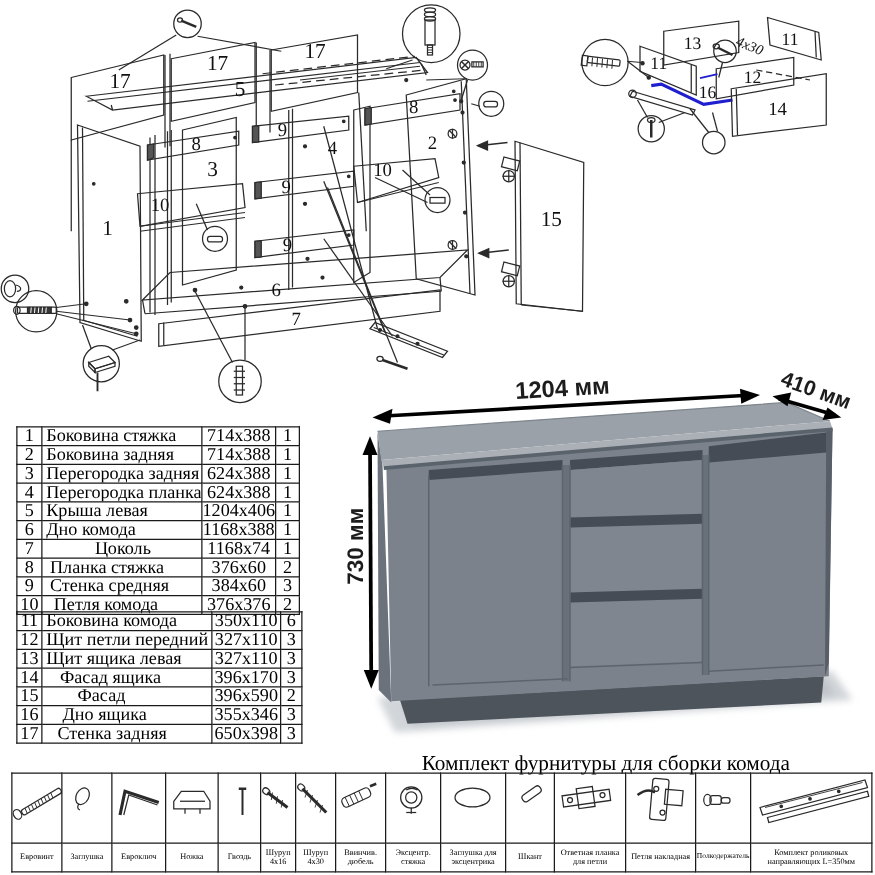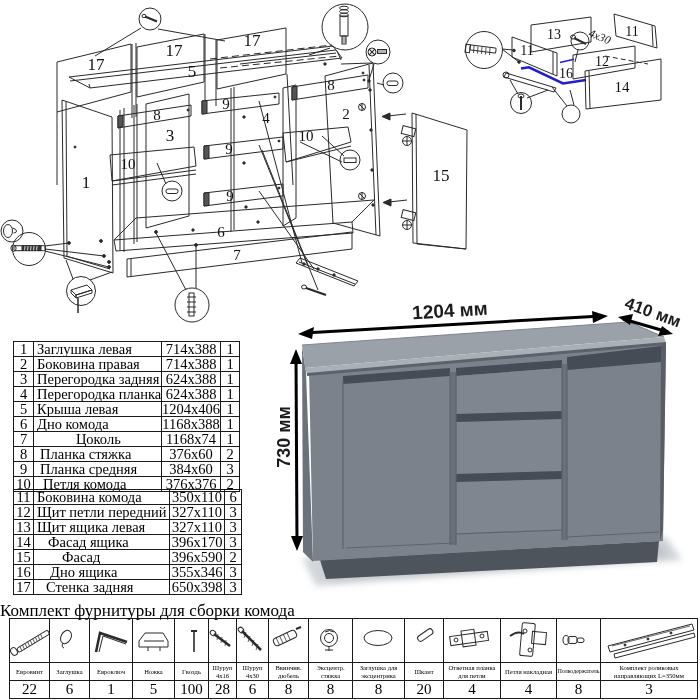--- a/index.html
+++ b/index.html
@@ -480,27 +480,27 @@
 <table id="t1" style="width:226px;height:146px">
 <colgroup>
         <col style="width:20px">
         <col style="width:128px">
         <col style="width:59px">
         <col style="width:19px">
       </colgroup>
 <tbody>
         <tr>
           <td>1</td>
-          <td>Заглушка левая</td>
+          <td>Боковина стяжка</td>
           <td>714х388</td>
           <td>1</td>
         </tr>
 <tr>
           <td>2</td>
-          <td>Боковина правая</td>
+          <td>Боковина задняя</td>
           <td>714х388</td>
           <td>1</td>
         </tr>
 <tr>
           <td>3</td>
           <td>Перегородка задняя</td>
           <td>624х388</td>
           <td>1</td>
         </tr>
 <tr>
@@ -528,21 +528,21 @@
           <td>1</td>
         </tr>
 <tr>
           <td>8</td>
           <td style="padding-left:6px">Планка стяжка</td>
           <td>376х60</td>
           <td>2</td>
         </tr>
 <tr>
           <td>9</td>
-          <td style="padding-left:6px">Планка средняя</td>
+          <td style="padding-left:6px">Стенка средняя</td>
           <td>384х60</td>
           <td>3</td>
         </tr>
 <tr>
           <td>10</td>
           <td style="padding-left:9px">Петля комода</td>
           <td>376х376</td>
           <td>2</td>
         </tr>
 </tbody>
@@ -597,21 +597,21 @@
 <tr>
           <td>17</td>
           <td style="padding-left:12px">Стенка задняя</td>
           <td>650х398</td>
           <td>3</td>
         </tr>
 </tbody>
     </table>
 </div>
 
-<div class="abs" style="left:0;top:601px;width:632px;text-align:left;font-size:17px">Комплект фурнитуры для сборки комода</div>
+<div class="abs" style="left:0;top:601px;width:632px;text-align:right;font-size:17px">Комплект фурнитуры для сборки комода</div>
 
 <div class="abs" style="left:9px;top:618px">
 <table id="hw" style="width:689px;height:80px">
 <colgroup>
         <col style="width:40px">
         <col style="width:40px">
         <col style="width:43px">
         <col style="width:42px">
         <col style="width:34px">
         <col style="width:28px">
@@ -653,32 +653,15 @@
           <td class="nm">Шуруп 4х30</td>
           <td class="nm">Ввинчив. дюбель</td>
           <td class="nm">Эксцентр. стяжка</td>
 <td class="nm">Заглушка для эксцентрика</td>
           <td class="nm">Шкант</td>
           <td class="nm">Ответная планка для петли</td>
           <td class="nm">Петля накладная</td>
           <td class="nm" style="font-size:6px">Полкодержатель</td>
           <td class="nm">Комплект роликовых направляющих L=350мм</td>
 </tr>
-<tr style="height:18px" class="qt">
-<td class="qt">22</td>
-          <td class="qt">6</td>
-          <td class="qt">1</td>
-          <td class="qt">5</td>
-          <td class="qt">100</td>
-          <td class="qt">28</td>
-          <td class="qt">6</td>
-          <td class="qt">8</td>
-          <td class="qt">8</td>
-          <td class="qt">8</td>
-          <td class="qt">20</td>
-          <td class="qt">4</td>
-          <td class="qt">4</td>
-          <td class="qt">8</td>
-          <td class="qt">3</td>
-</tr>
 </tbody>
     </table>
 </div>
 
 </body></html>

